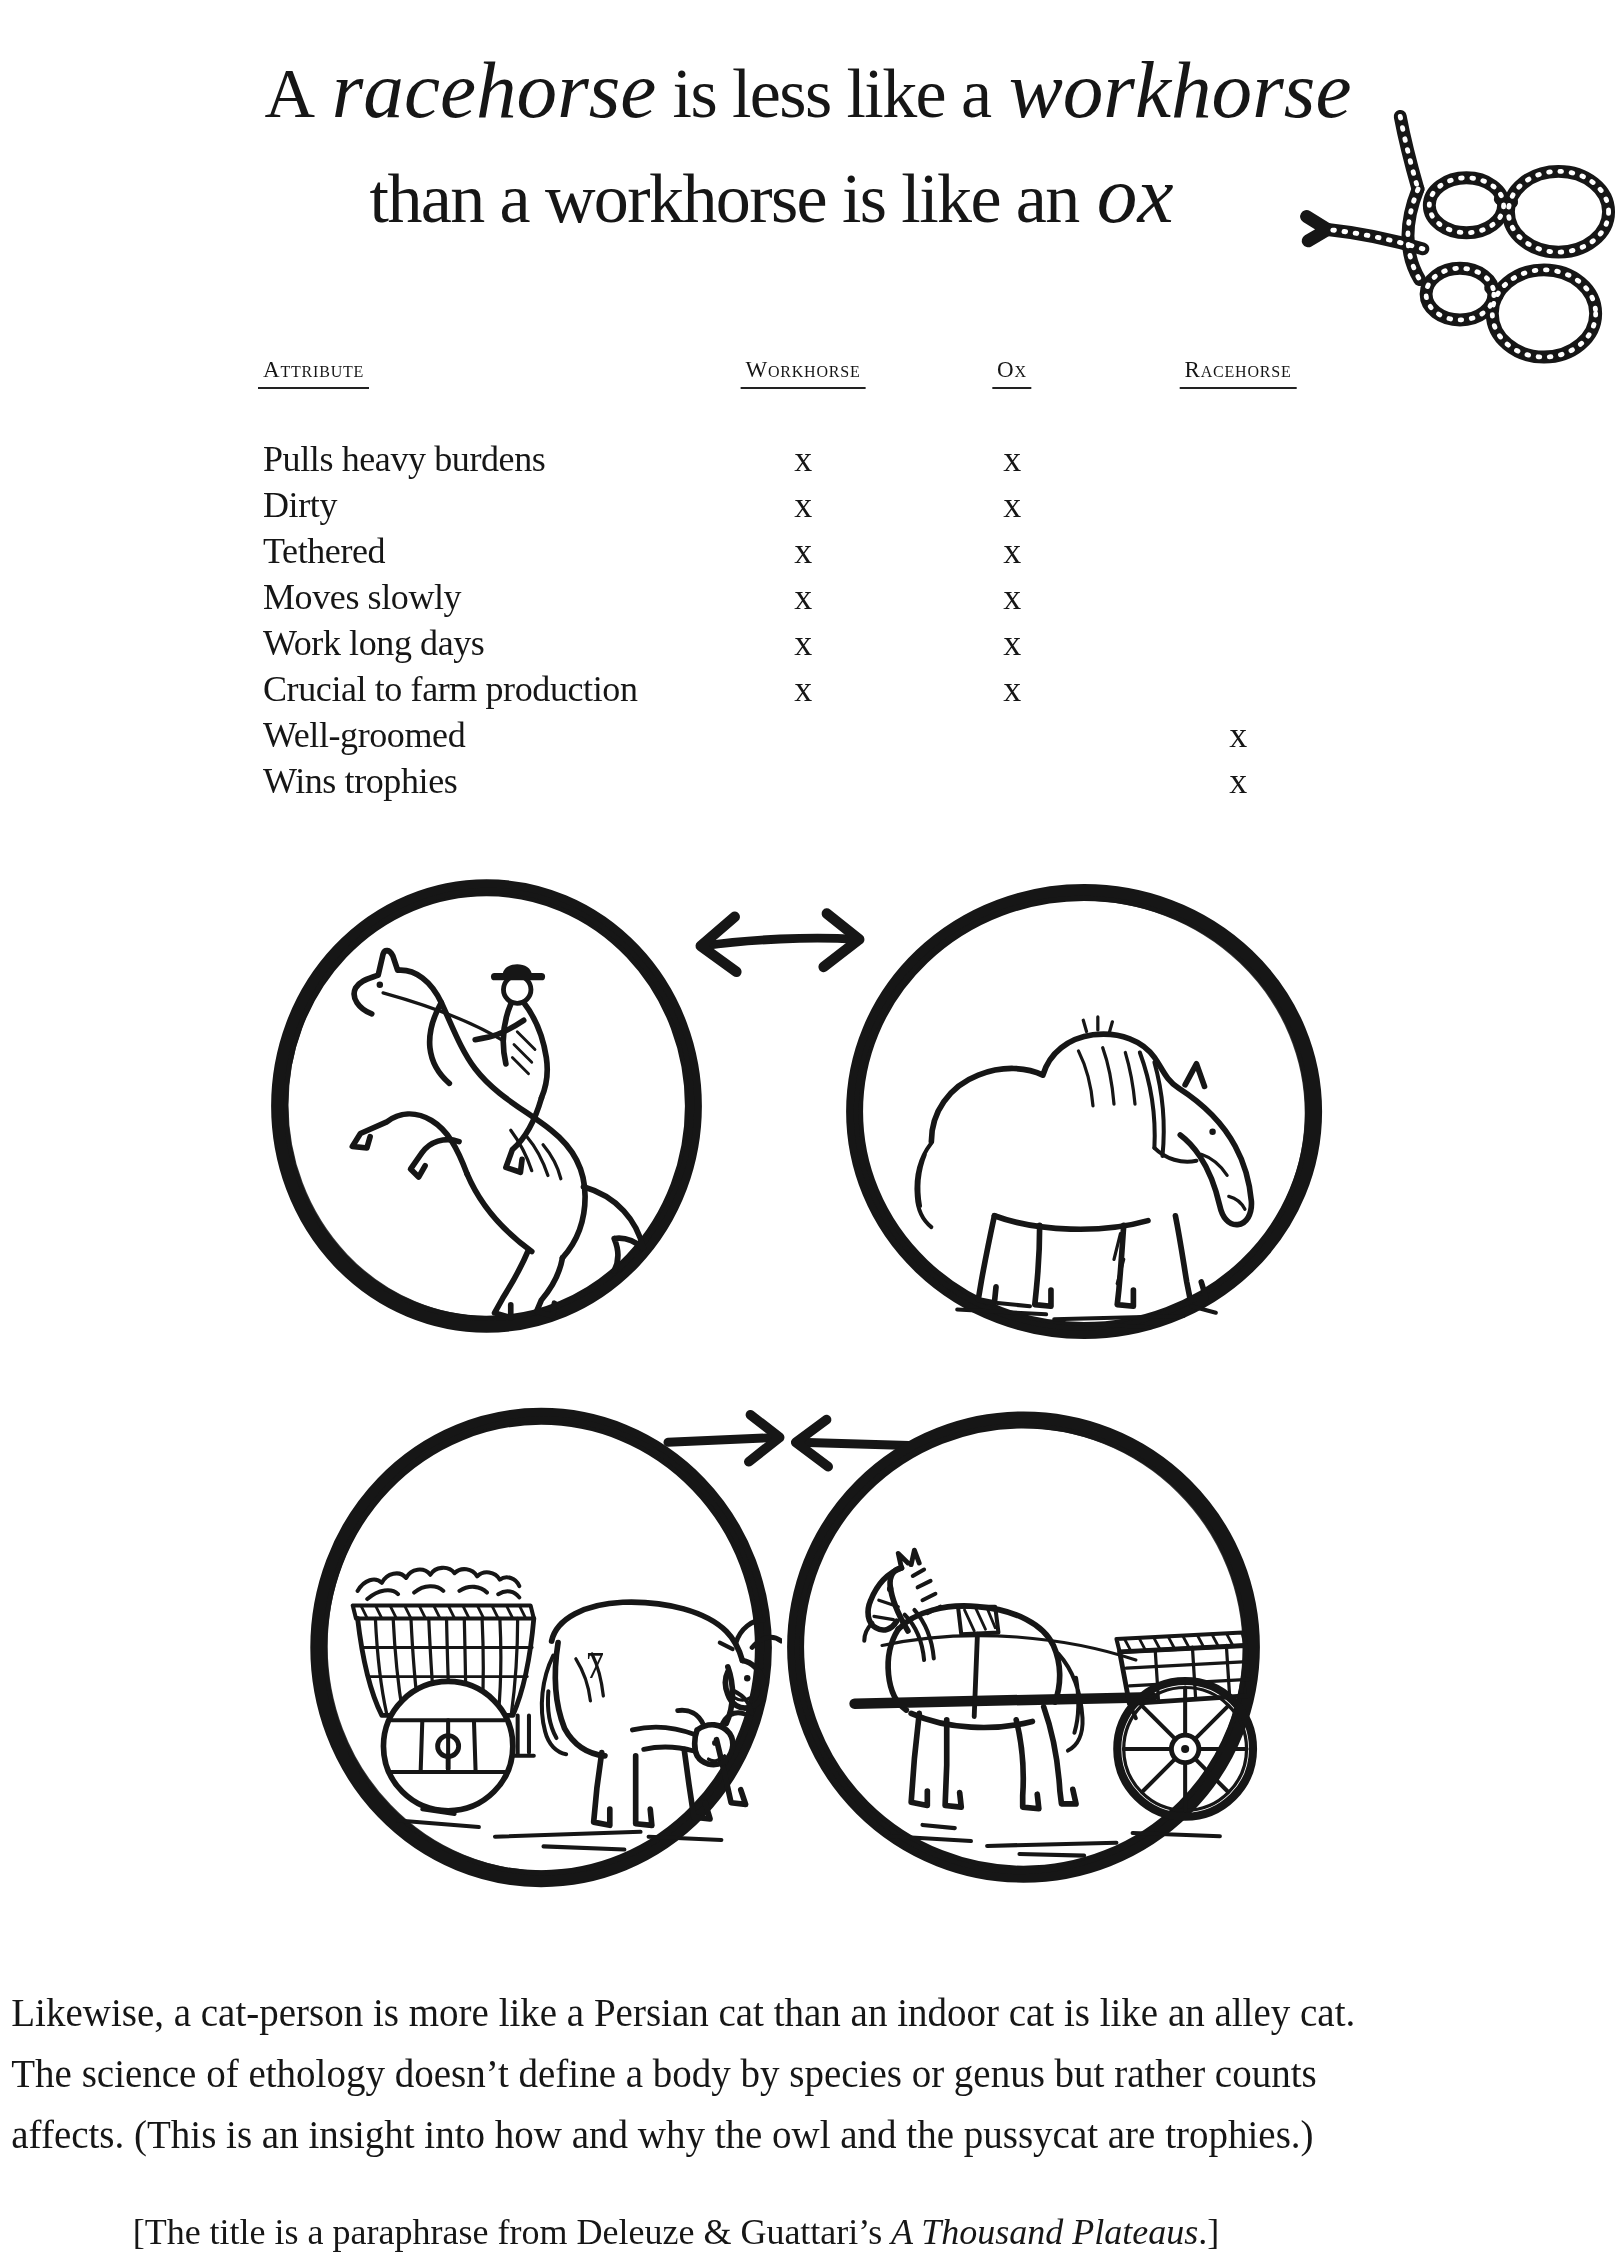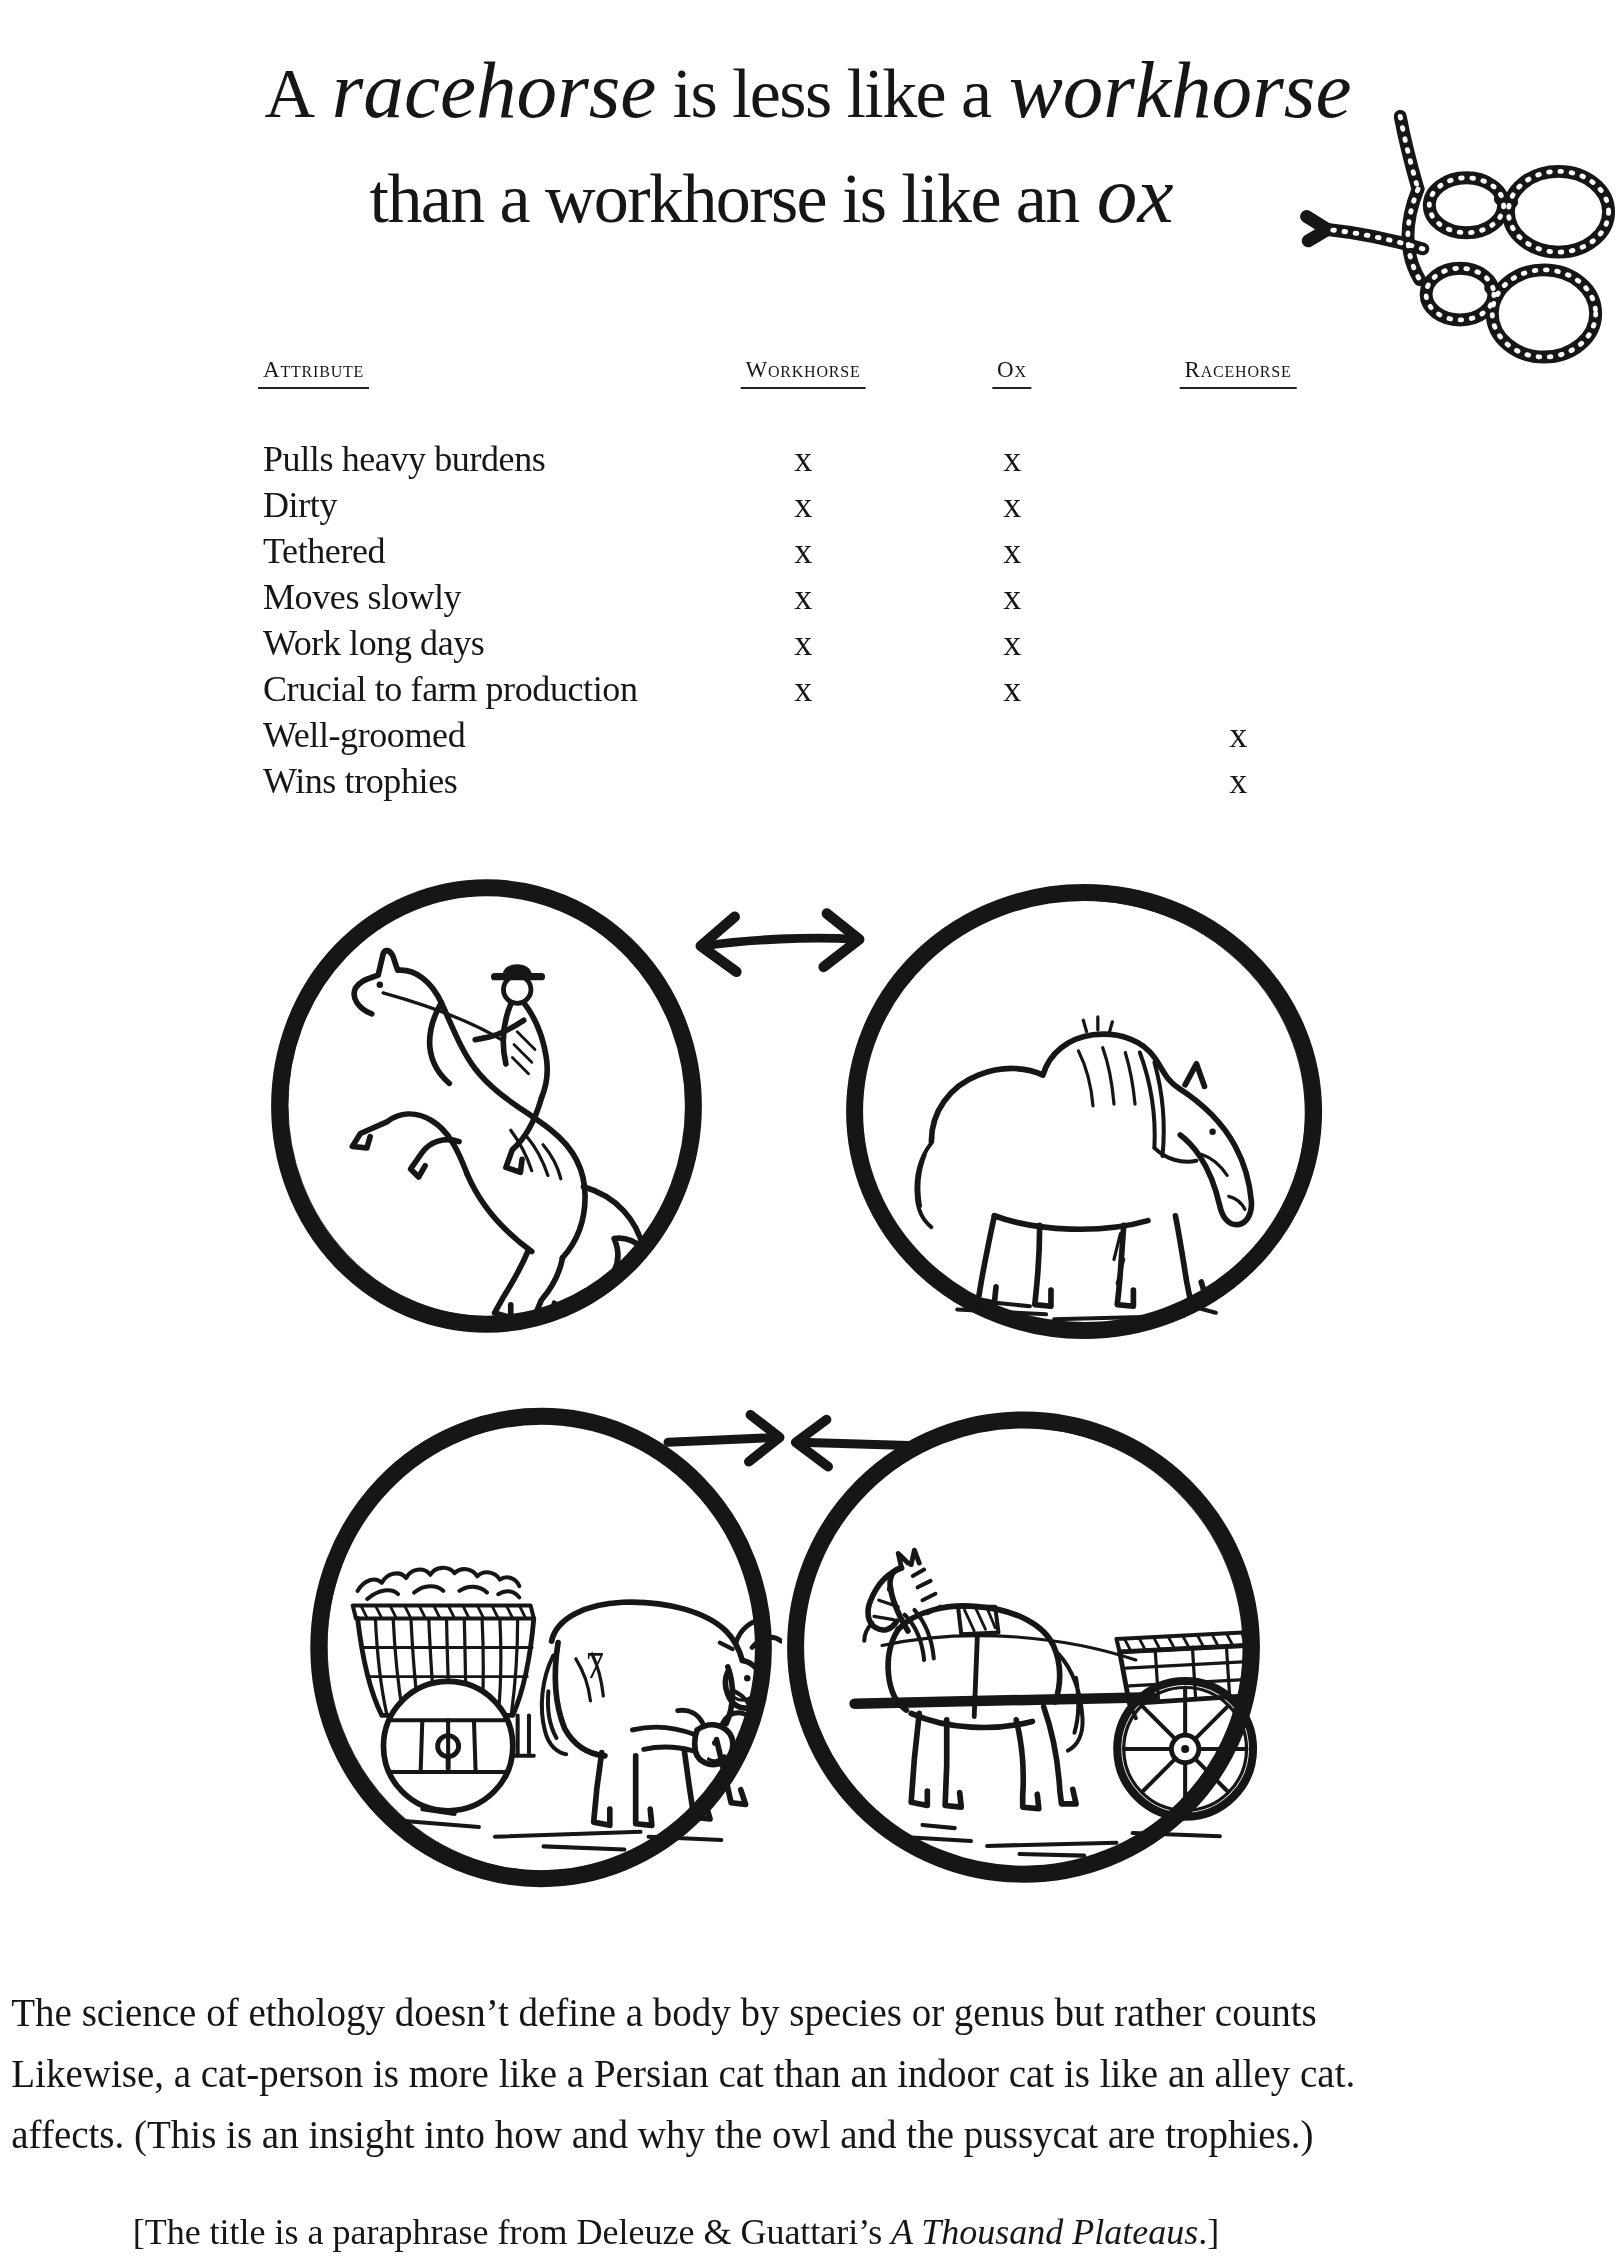--- a/index.html
+++ b/index.html
@@ -306,22 +306,22 @@
       <circle cx="505" cy="428" r="84" stroke-width="10"></circle>
       <circle cx="505" cy="428" r="76" stroke-width="4"></circle>
       <circle cx="505" cy="428" r="17" stroke-width="6"></circle>
       <circle cx="505" cy="428" r="5" fill="#161616" stroke="none"></circle>
       <path d="M523,428 L581,428 M505,410 L505,352 M487,428 L429,428 M505,446 L505,504 M518,415 L558,375 M492,415 L452,375 M492,441 L452,481 M518,441 L558,481" stroke-width="5"></path>
     </g>
     <path class="ink" d="M140,536 L240,542 M260,548 L420,544 M440,532 L548,536 M180,522 L220,526 M300,558 L380,560" stroke-width="5"></path>
   </svg>
 
   <div class="bodytext">
+    <div>Likewise, a cat-person is more like a Persian cat than an indoor cat is like an alley cat.</div>
     <div>The science of ethology doesn’t define a body by species or genus but rather counts</div>
-    <div>Likewise, a cat-person is more like a Persian cat than an indoor cat is like an alley cat.</div>
     <div>affects. (This is an insight into how and why the owl and the pussycat are trophies.)</div>
   </div>
 
   <div class="footnote">
     <span class="pre">[The title is a paraphrase from Deleuze &amp; Guattari’s</span><span class="it">A Thousand Plateaus</span><span>.]</span>
   </div>
 
 </div>
 
 

